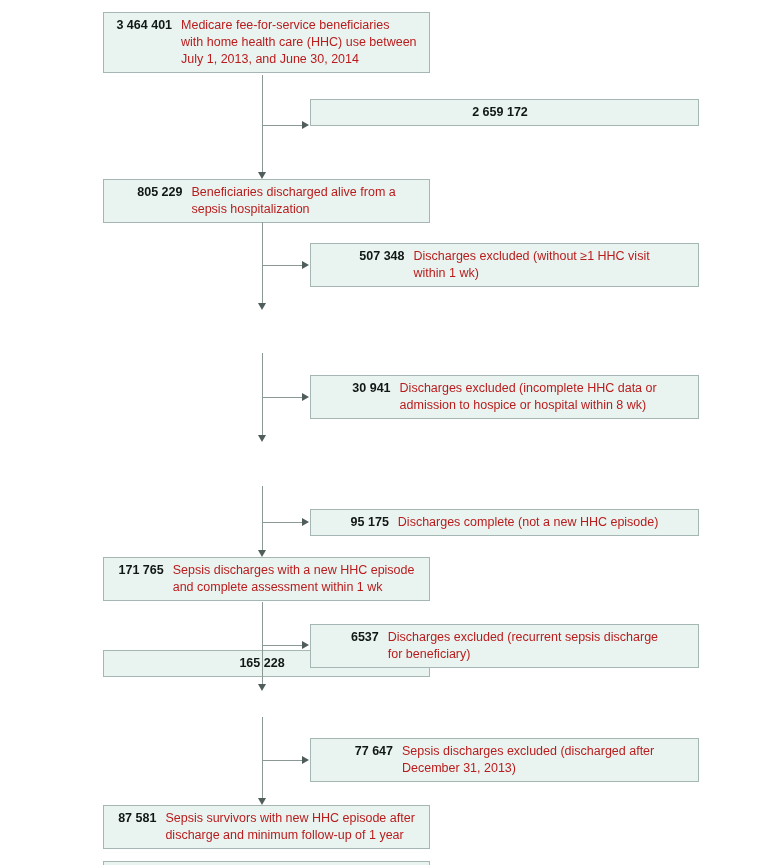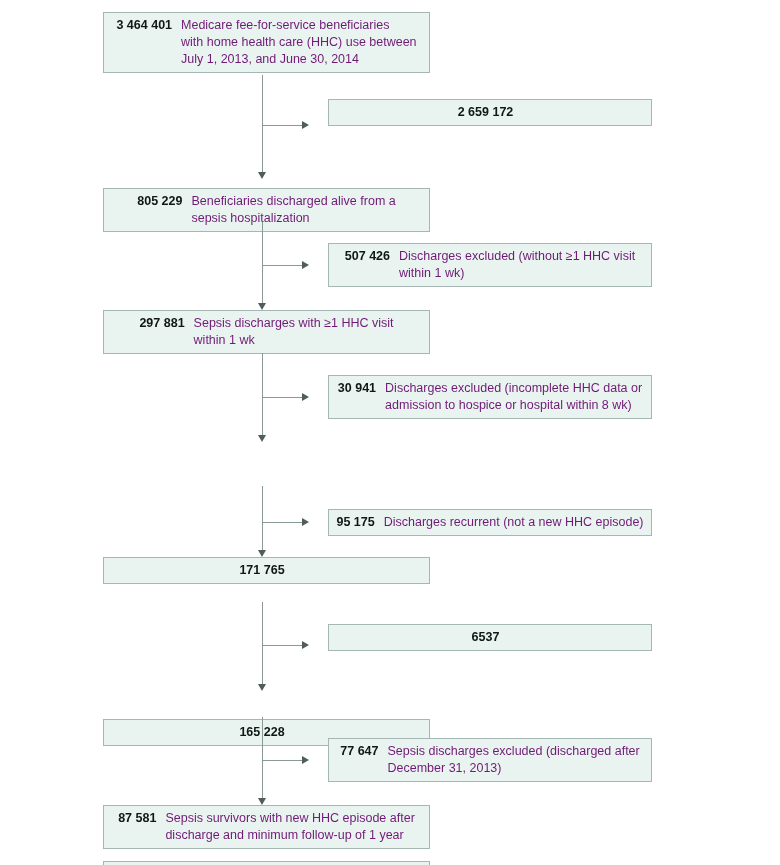--- a/index.html
+++ b/index.html
@@ -25,24 +25,24 @@
   }
   .box .num{
     font-weight:bold;
     color:#111715;
     white-space:nowrap;
     margin-right:9px;
     flex:0 0 auto;
   }
   .box .desc{
     white-space:pre-line;
-    color:#701a75;
+    color:#b91c1c;
   }
   .main-box{left:103px;width:327px;}
-  .excl-box{left:328px;width:324px;}
+  .excl-box{left:310px;width:389px;}
   .vline{position:absolute;left:262px;width:1px;background:#8a9896;}
   .hline{position:absolute;left:263px;width:39px;height:1px;background:#8a9896;}
   .down-arrow{
     position:absolute;left:258px;width:0;height:0;
     border-left:4.5px solid transparent;
     border-right:4.5px solid transparent;
     border-top:7px solid #4f5d5c;
   }
   .right-arrow{
     position:absolute;left:302px;width:0;height:0;
@@ -60,61 +60,60 @@
 <body>
 
 <div id="stage">
 
   <div class="box main-box" style="top:12px">
     <span class="num">3 464 401</span>
     <span class="desc">Medicare fee-for-service beneficiaries
 with home health care (HHC) use between
 July 1, 2013, and June 30, 2014</span>
   </div>
-  <div class="box main-box" style="top:188px">
+  <div class="box main-box" style="top:179px">
     <span class="num">805 229</span>
     <span class="desc">Beneficiaries discharged alive from a
 sepsis hospitalization</span>
   </div>
-  <div class="box main-box" style="top:310px">
-    <span class="num">297 881</span>
-    <span class="desc">Sepsis discharges with ≥1 HHC visit
-within 1 wk</span>
-  </div>
   <div class="box main-box" style="top:557px">
     <span class="num">171 765</span>
+    <span class="desc">Sepsis discharges with a new HHC episode
+and complete assessment within 1 wk</span>
   </div>
-  <div class="box main-box" style="top:719px">
+  <div class="box main-box" style="top:650px">
     <span class="num">165 228</span>
   </div>
   <div class="box main-box" style="top:805px">
     <span class="num">87 581</span>
     <span class="desc">Sepsis survivors with new HHC episode after
 discharge and minimum follow-up of 1 year</span>
   </div>
 
   <div class="box excl-box" style="top:99px">
     <span class="num">2 659 172</span>
   </div>
   <div class="box excl-box" style="top:243px">
-    <span class="num">507 426</span>
+    <span class="num">507 348</span>
     <span class="desc">Discharges excluded (without ≥1 HHC visit
 within 1 wk)</span>
   </div>
   <div class="box excl-box" style="top:375px">
     <span class="num">30 941</span>
     <span class="desc">Discharges excluded (incomplete HHC data or
 admission to hospice or hospital within 8 wk)</span>
   </div>
   <div class="box excl-box" style="top:509px">
     <span class="num">95 175</span>
-    <span class="desc">Discharges recurrent (not a new HHC episode)</span>
+    <span class="desc">Discharges complete (not a new HHC episode)</span>
   </div>
   <div class="box excl-box" style="top:624px">
     <span class="num">6537</span>
+    <span class="desc">Discharges excluded (recurrent sepsis discharge
+for beneficiary)</span>
   </div>
   <div class="box excl-box" style="top:738px">
     <span class="num">77 647</span>
     <span class="desc">Sepsis discharges excluded (discharged after
 December 31, 2013)</span>
   </div>
 
   <div class="vline" style="top:75px;height:97px"></div>
   <div class="down-arrow" style="top:172px"></div>
   <div class="hline" style="top:125px"></div>

